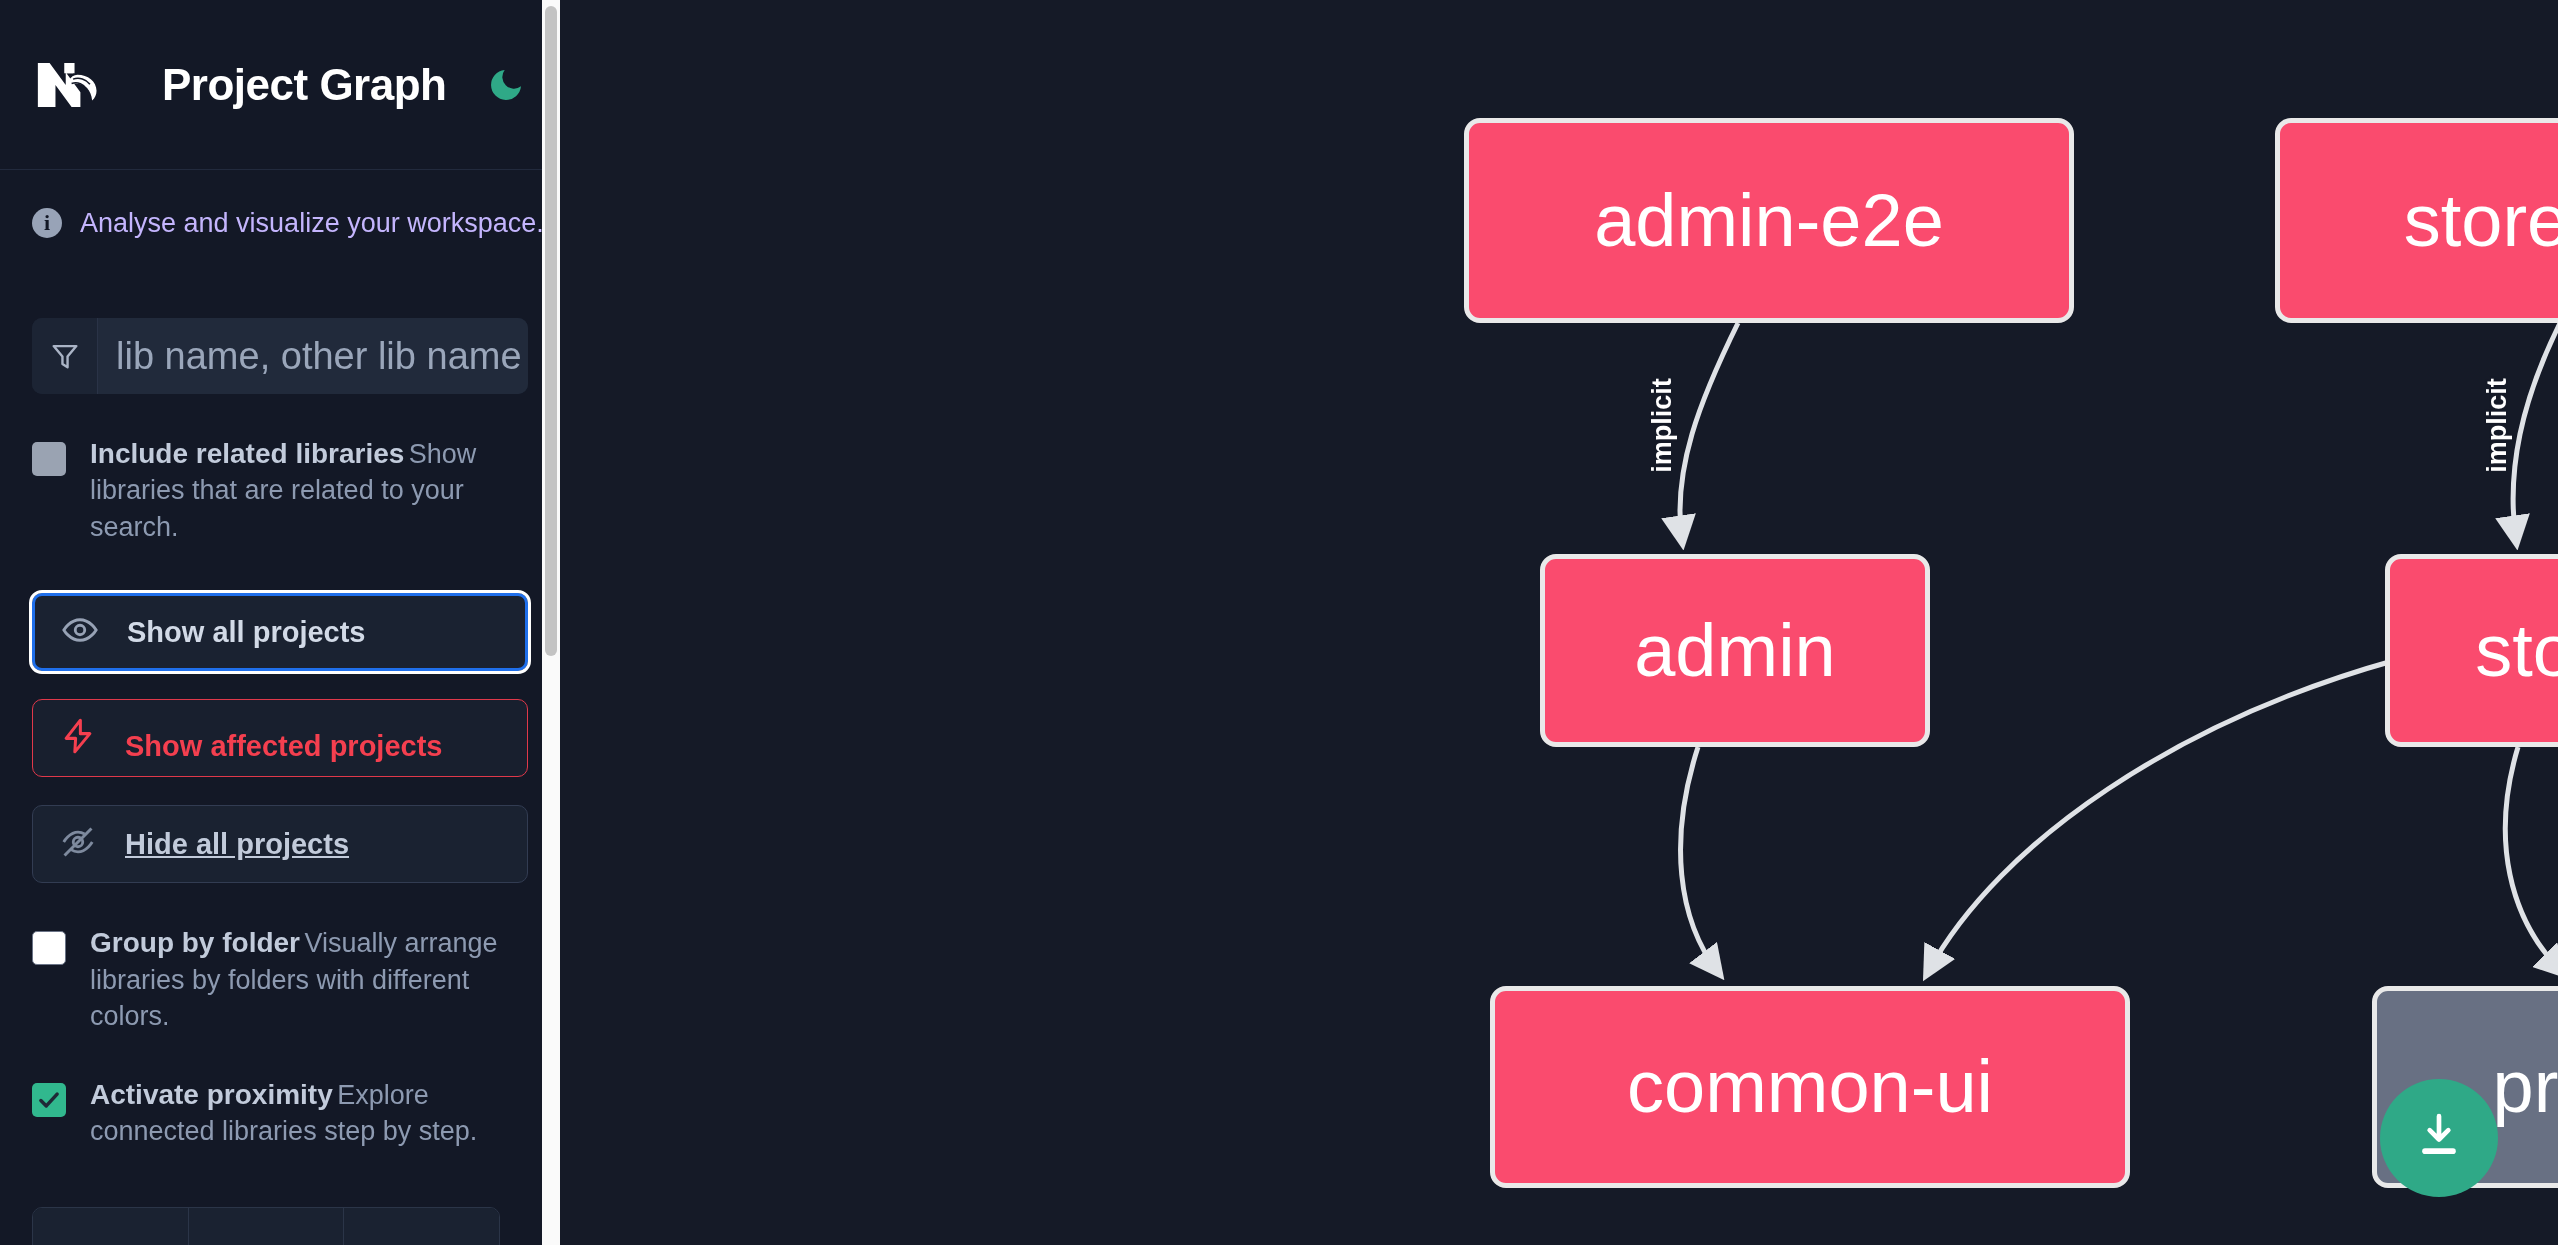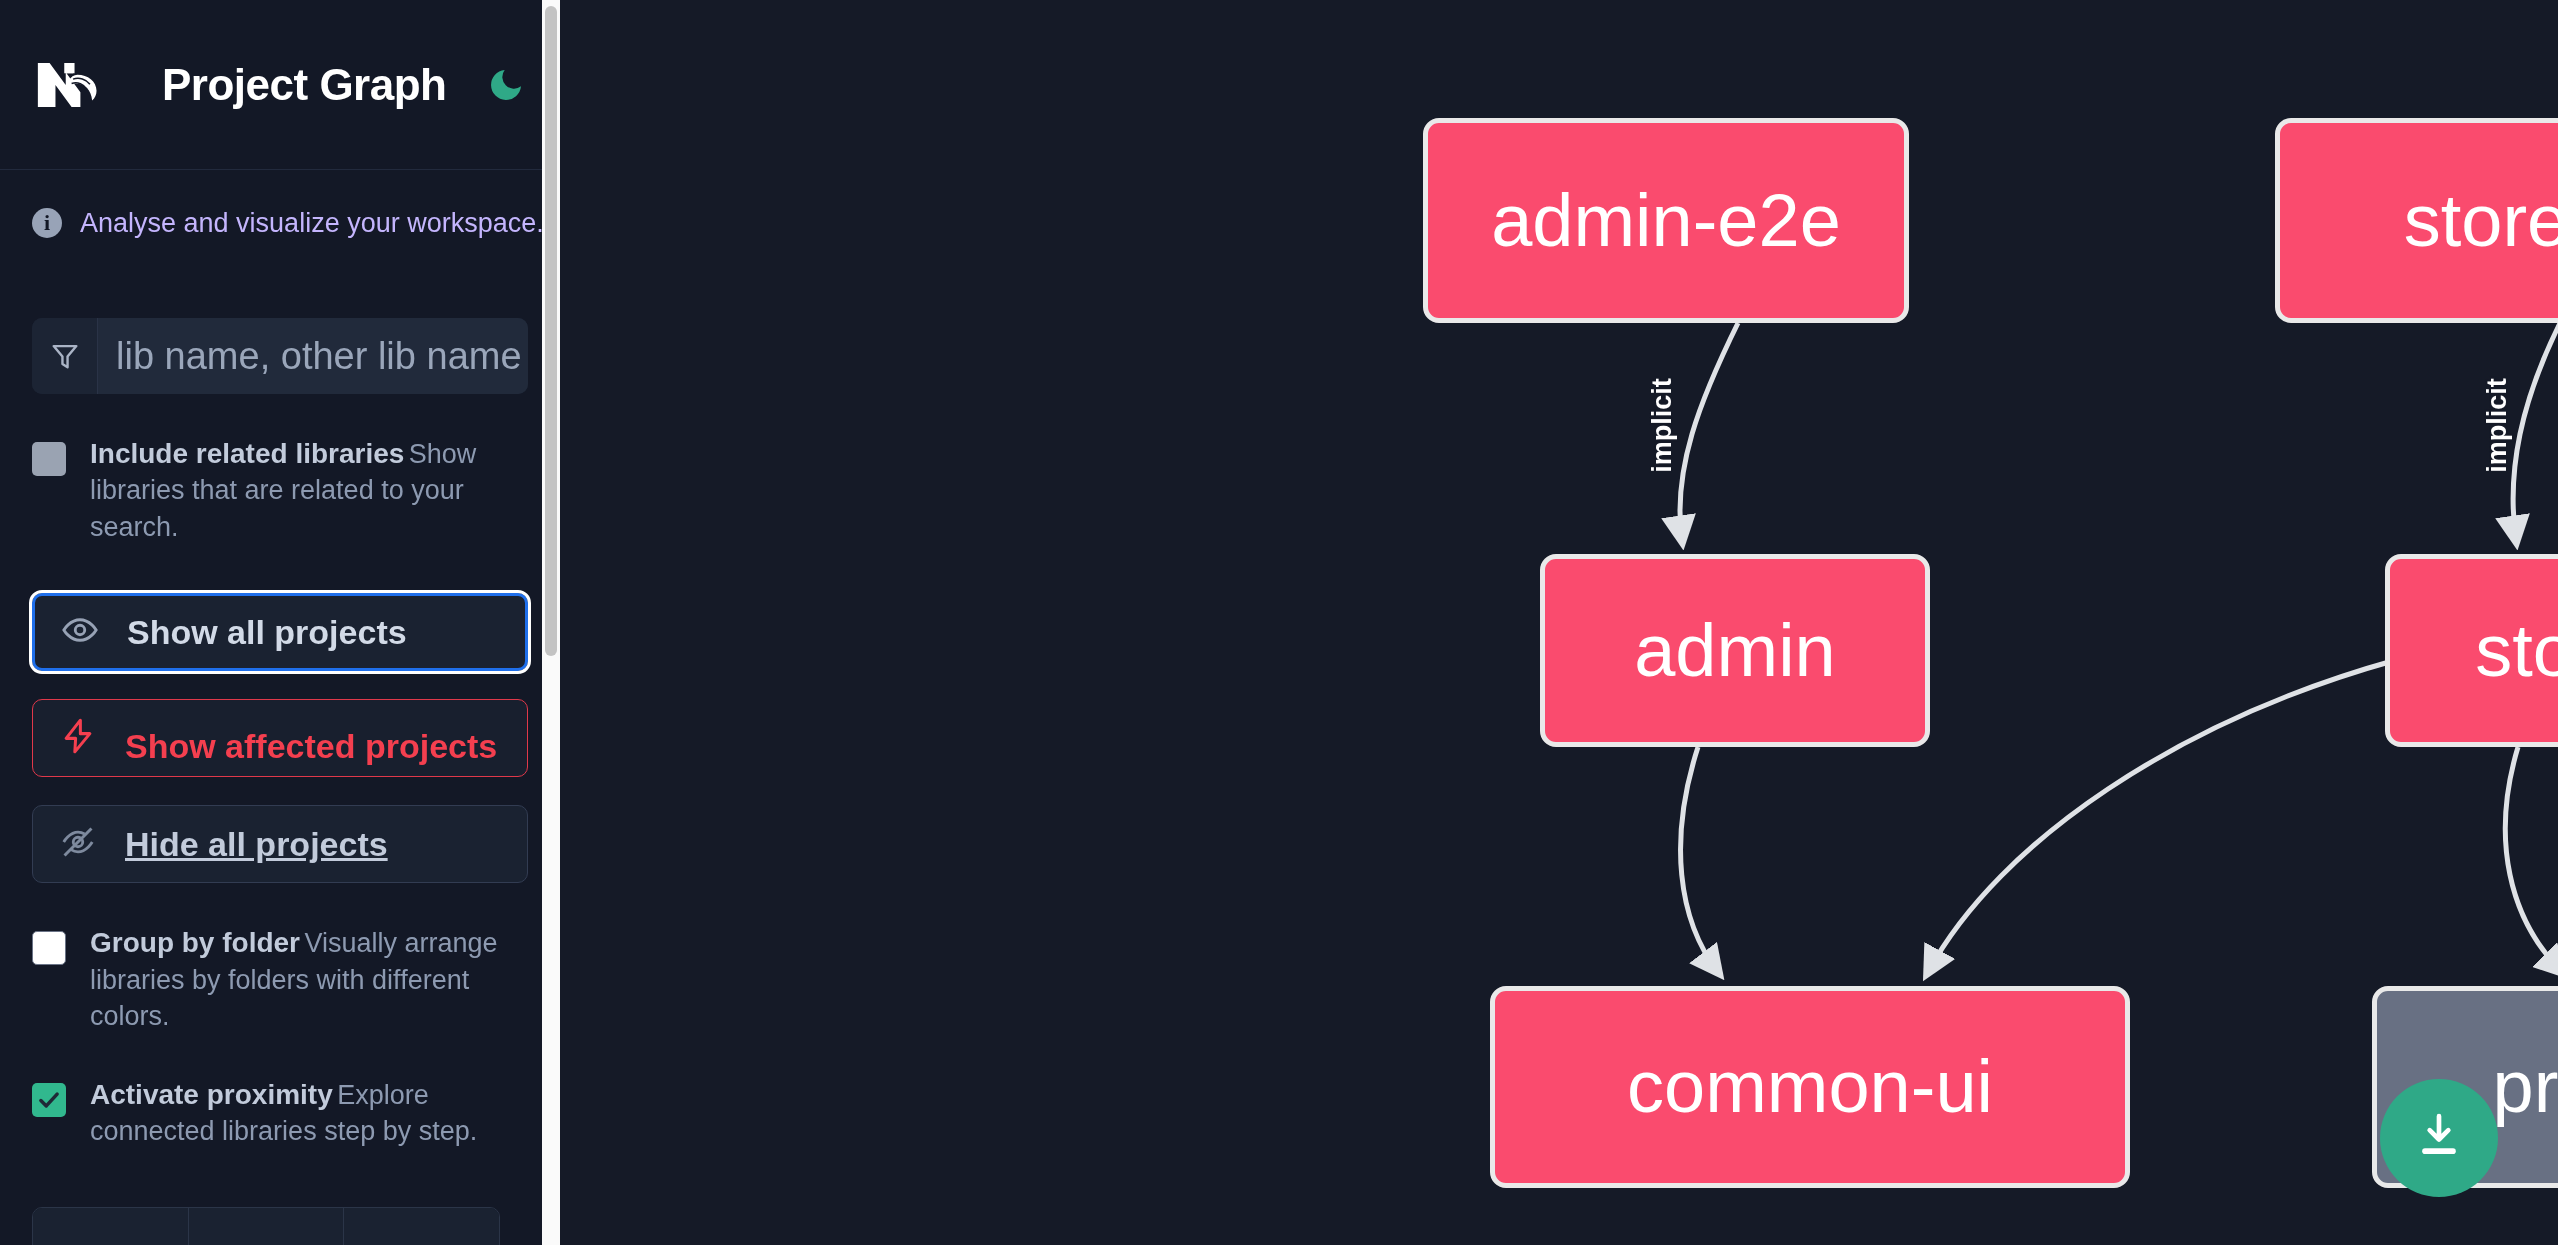--- a/index.html
+++ b/index.html
@@ -142,21 +142,21 @@
     align-items: center;
     gap: 28px;
     height: 78px;
     padding: 0 26px;
     border-radius: 10px;
     margin-bottom: 28px;
     cursor: pointer;
     background: #1a2231;
     border: 1.5px solid #323c52;
   }
-  .abtn .lbl { font-size: 34px; font-weight: 700; white-space: nowrap; }
+  .abtn .lbl { font-size: 29px; font-weight: 700; white-space: nowrap; }
   .abtn.focused {
     border: 3px solid #1f6feb;
     outline: 3px solid #ffffff;
     background: #1a2231;
   }
   .abtn.focused .lbl { color: #d2dae7; }
   .abtn.danger { border: 1.5px solid #e0384a; background: #181f2e; }
   .abtn.danger .lbl { color: #f43f4f; margin-top: 16px; }
   .abtn.plain .lbl { color: #c2cbdb; text-decoration: underline; }
   .abtn svg { flex: 0 0 auto; }
@@ -385,21 +385,21 @@
 
         <path d="M1836 660 C1620 720 1440 840 1368 972"></path>
 
         <path d="M1958 747 C1930 840 1950 920 2002 972"></path>
       </g>
     </svg>
 
     <div class="edge-label" style="left:1055px; top:410px; transform: rotate(-90deg);">implicit</div>
     <div class="edge-label" style="left:1890px; top:410px; transform: rotate(-90deg);">implicit</div>
 
-    <div class="node pink" style="left:863px; top:118px; width:486px; height:205px;">
+    <div class="node pink" style="left:904px; top:118px; width:610px; height:205px;">
       <span class="node-label">admin-e2e</span>
     </div>
 
     <div class="node pink" style="left:1715px; top:118px; width:570px; height:205px;">
       <span class="node-label">store-e2e</span>
     </div>
 
     <div class="node pink" style="left:980px; top:554px; width:390px; height:193px;">
       <span class="node-label">admin</span>
     </div>

